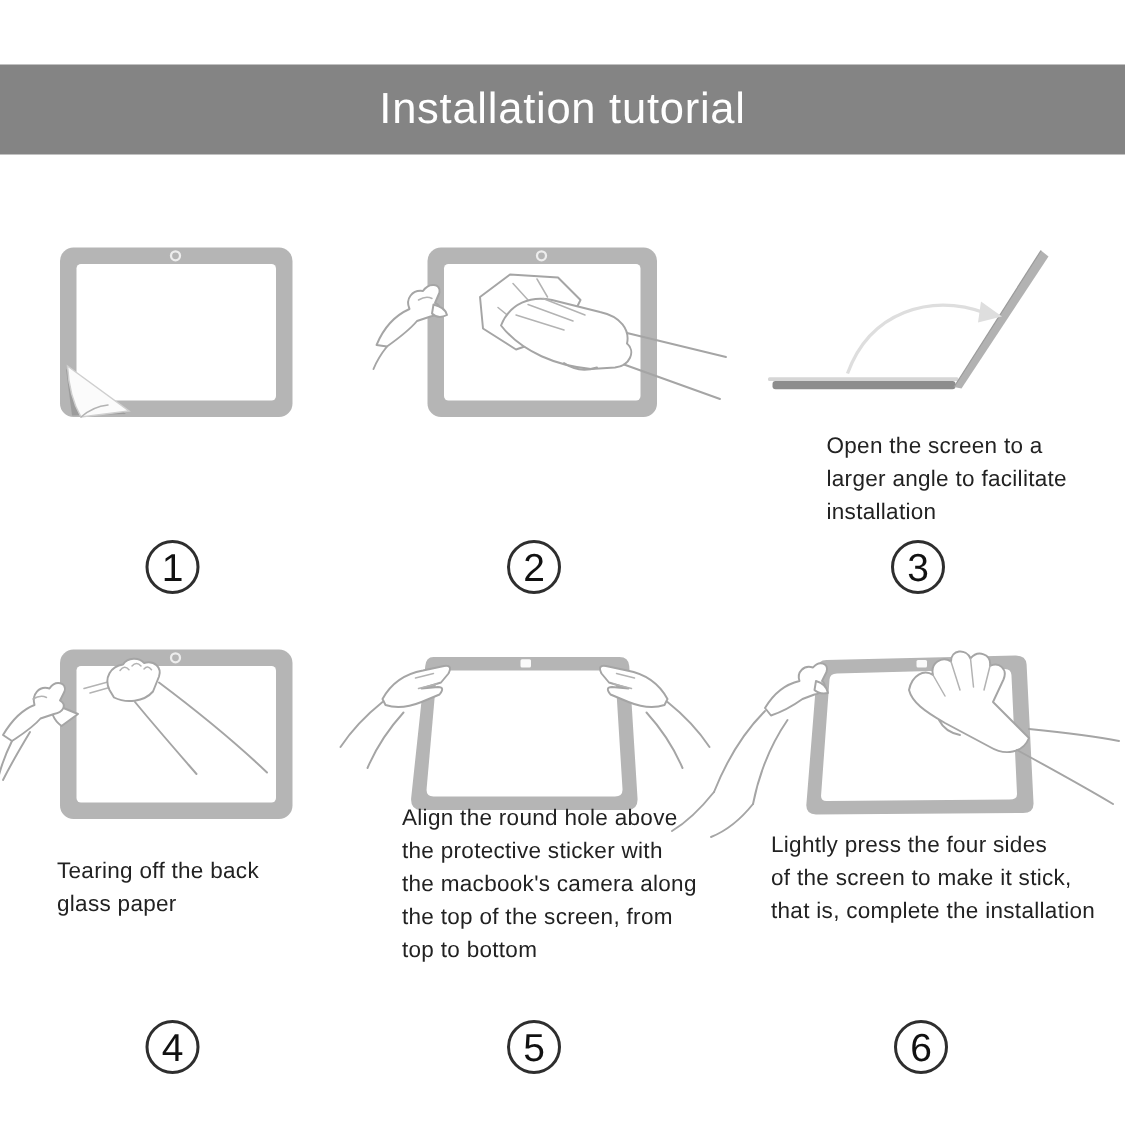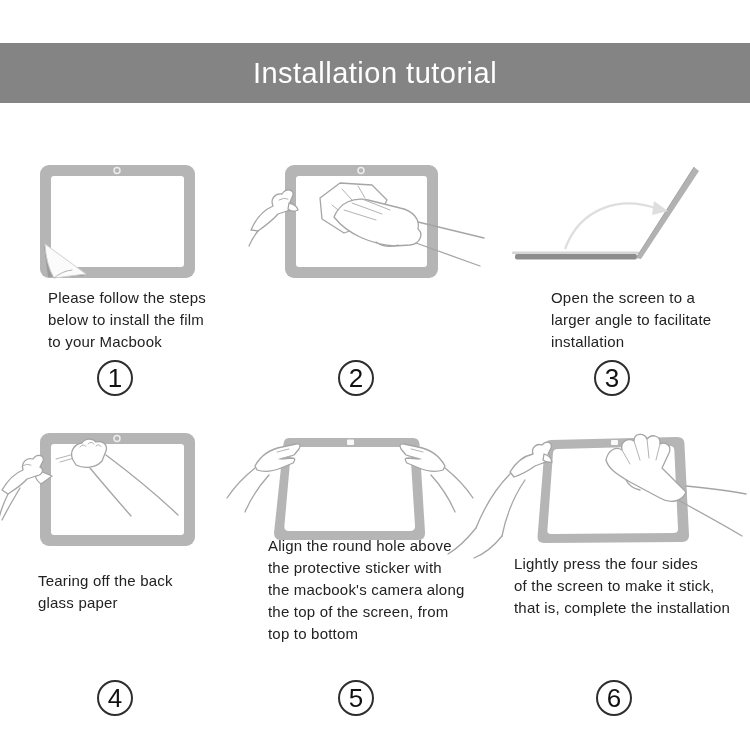--- a/index.html
+++ b/index.html
@@ -69,23 +69,20 @@
   <svg id="illo1" class="illo" width="215" height="130" viewBox="0 0 215 130">
     <g>
       <rect class="frame" x="20" y="15" width="155" height="113" rx="9"></rect>
       <rect class="inner" x="31" y="26" width="133" height="91" rx="3"></rect>
       <circle cx="97" cy="20.5" r="3" fill="none" stroke="#ededed" stroke-width="1.5"></circle>
       <path d="M24 96 L64 126 L28 127 Z" fill="#9c9c9c"></path>
       <path d="M25 94 L66 124 L34 128 Q26 114 25 94 Z" fill="#fbfbfb" stroke="#cfcfcf" stroke-width="1"></path>
       <path class="thin" d="M34 128 Q42 121 52 120"></path>
     </g>
   </svg>
-  <p id="cap1" class="caption">Please follow the steps
-below to install the film
-to your Macbook</p>
   <div id="num1" class="stepnum">1</div>
 
   <svg id="illo2" class="illo" width="240" height="130" viewBox="0 0 240 130">
     <g>
       <rect class="frame" x="37" y="15" width="153" height="113" rx="9"></rect>
       <rect class="inner" x="48" y="26" width="131" height="91" rx="3"></rect>
       <circle cx="113" cy="20.5" r="3" fill="none" stroke="#ededed" stroke-width="1.5"></circle>
     </g>
     <g>
       <path class="sketchfill" d="M3 80 C8 68 16 60 25 56 C22 49 27 43 34 44 C38 38 46 39 45 45 L42 52 C47 54 45 60 39 61 L30 64 C25 70 17 76 10 81 Z"></path>

